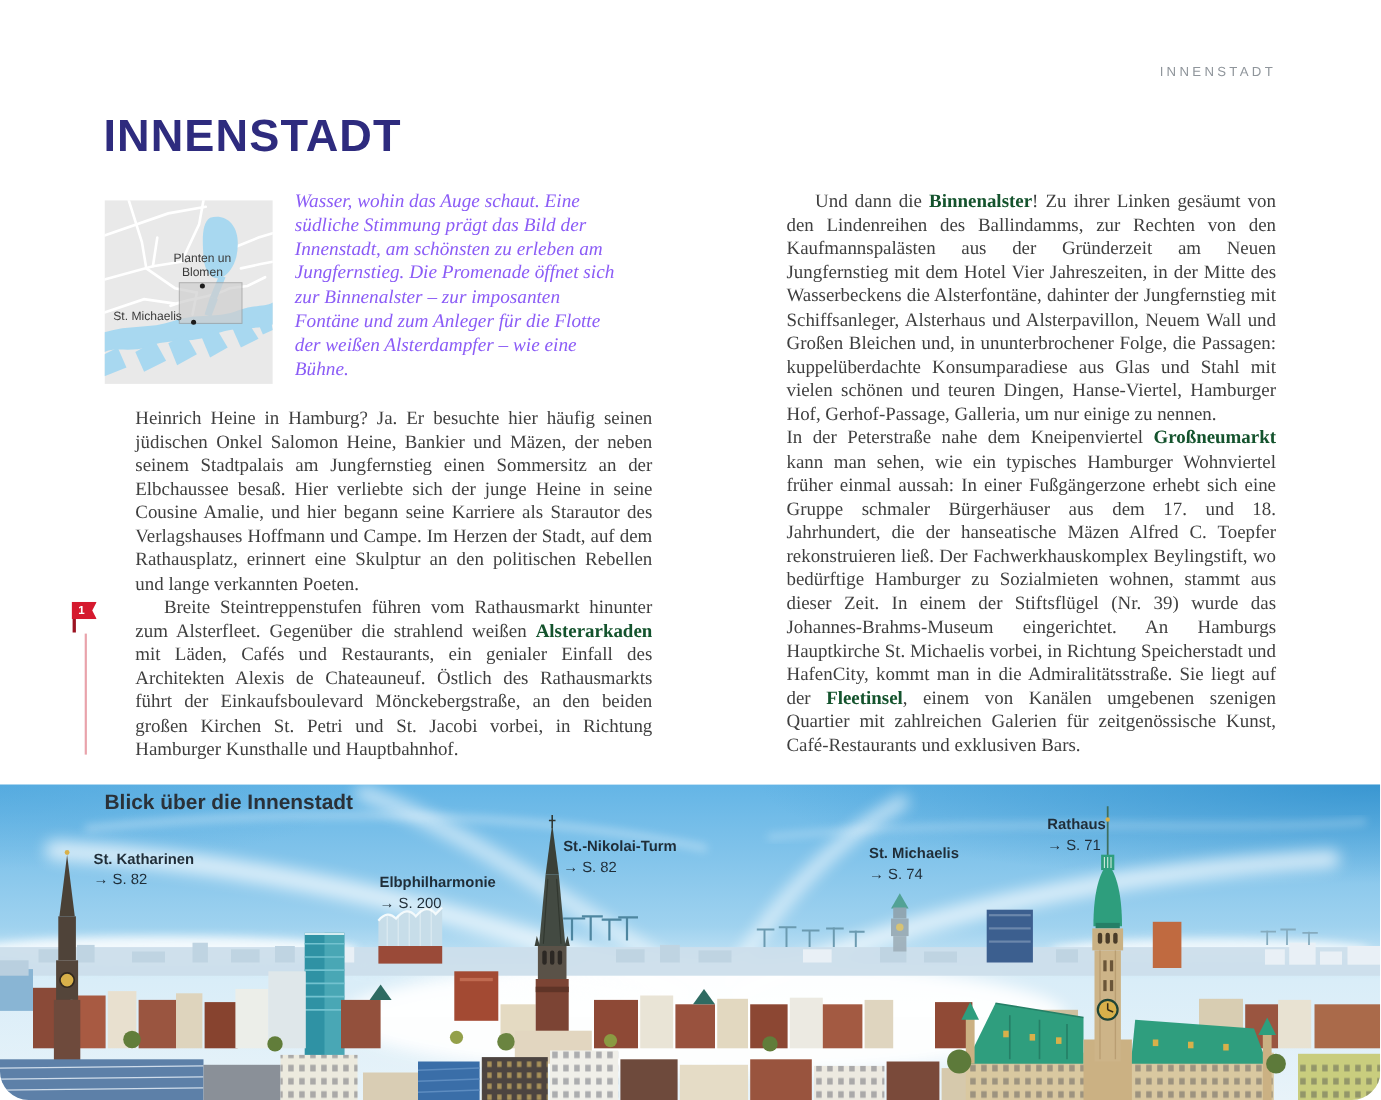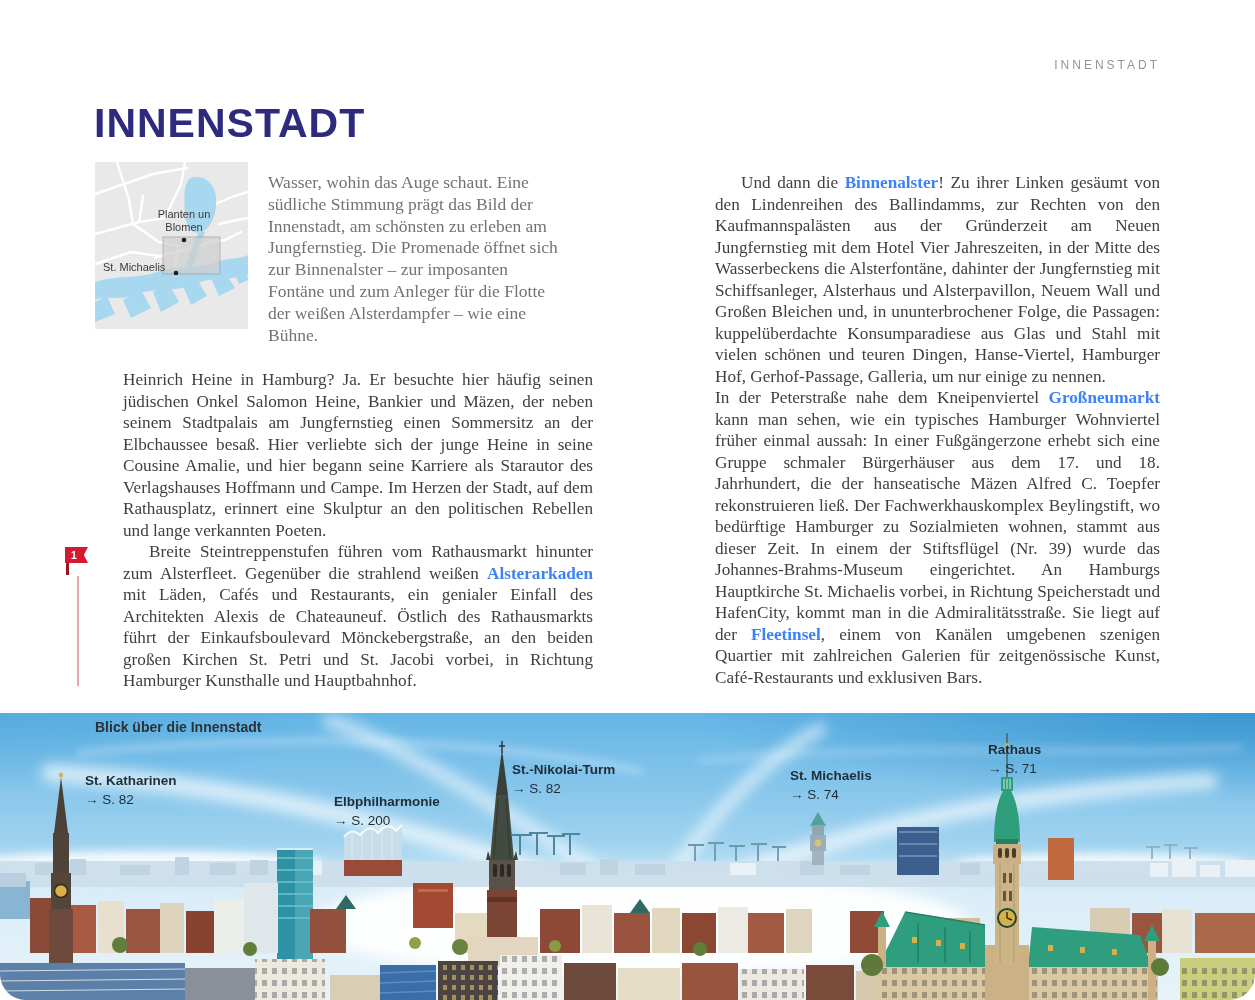--- a/index.html
+++ b/index.html
@@ -9,49 +9,49 @@
 
   
   .running-header{position:absolute;top:58px;right:95px;font-family:"Liberation Sans",sans-serif;
         font-size:12px;letter-spacing:3px;color:#8f959b;font-weight:400;}
 
   
   .title{position:absolute;left:94px;top:100px;margin:0;font-family:"Liberation Sans",sans-serif;
         font-weight:bold;font-size:41px;letter-spacing:1px;color:#2e2b7e;}
 
   
-  .map{position:absolute;left:95px;top:162px;width:171px;height:167px;}
+  .map{position:absolute;left:95px;top:182px;width:171px;height:167px;}
   .map svg{display:block;}
   .map text{font-family:"Liberation Sans",sans-serif;font-size:11px;fill:#3a3a3a;}
 
   
-  .intro{position:absolute;left:268px;top:172px;width:294px;
-        font-size:17.5px;line-height:21.8px;color:#737373;}
+  .intro{position:absolute;left:268px;top:172px;width:294px;font-style:italic;
+        font-size:17.5px;line-height:21.8px;color:#8b5cf6;}
 
   
   .col{position:absolute;font-size:17.2px;line-height:21.5px;text-align:justify;color:#3f3f3f;}
   .col p{margin:0;}
   .col .indent{text-indent:26px;}
   .col-left{left:95px;top:369px;width:470px;margin-left:28px;}
   .col-right{left:715px;top:172px;width:445px;}
-  .bold{font-weight:bold;color:#3b82f6;}
+  .bold{font-weight:bold;color:#14532d;}
 
   
   .flag-pole{position:absolute;left:66px;top:549px;width:2.5px;height:26px;background:#9c1322;}
   .flag{position:absolute;left:65px;top:547px;width:23px;height:16px;background:#d5192e;
         clip-path:polygon(0 0,100% 0,82% 50%,100% 100%,0 100%);
         display:flex;align-items:center;justify-content:center;padding-right:5px;box-sizing:border-box;
         font-family:"Liberation Sans",sans-serif;font-weight:bold;font-size:10.5px;color:#ffffff;}
   .para-rule{position:absolute;left:77px;top:576px;width:2px;height:110px;background:#e9a3ab;}
 
   
   .panorama{position:absolute;left:0;top:713px;width:1255px;height:287px;overflow:hidden;}
   .panorama svg.pano-art{display:block;}
   .pano-caption{position:absolute;left:95px;top:6px;font-family:"Liberation Sans",sans-serif;
-        font-size:14px;font-weight:bold;color:#2a3138;}
+        font-size:19px;font-weight:bold;color:#2a3138;}
   .pano-label{position:absolute;font-family:"Liberation Sans",sans-serif;font-size:13.5px;
         font-weight:600;color:#1f2d38;line-height:19px;}
   .pano-label .ref{font-weight:400;}
 </style>
 </head>
 <body>
 
 <div class="page">
 
   <div class="running-header">INNENSTADT</div>
@@ -400,31 +400,31 @@
         <rect x="1180" y="250" width="75" height="37" fill="url(#winDark)"></rect>
       </g>
     </svg>
 
     <div class="pano-caption">Blick über die Innenstadt</div>
 
     <div class="pano-label" style="left:85px;top:58px;">
       <div>St. Katharinen</div>
       <div class="ref">→ S. 82</div>
     </div>
-    <div class="pano-label" style="left:334px;top:79px;">
+    <div class="pano-label" style="left:345px;top:79px;">
       <div>Elbphilharmonie</div>
       <div class="ref">→ S. 200</div>
     </div>
     <div class="pano-label" style="left:512px;top:47px;">
       <div>St.-Nikolai-Turm</div>
       <div class="ref">→ S. 82</div>
     </div>
     <div class="pano-label" style="left:790px;top:53px;">
       <div>St. Michaelis</div>
       <div class="ref">→ S. 74</div>
     </div>
-    <div class="pano-label" style="left:988px;top:27px;">
+    <div class="pano-label" style="left:952px;top:27px;">
       <div>Rathaus</div>
       <div class="ref">→ S. 71</div>
     </div>
   </div>
 
 </div>
 
 </body></html>

